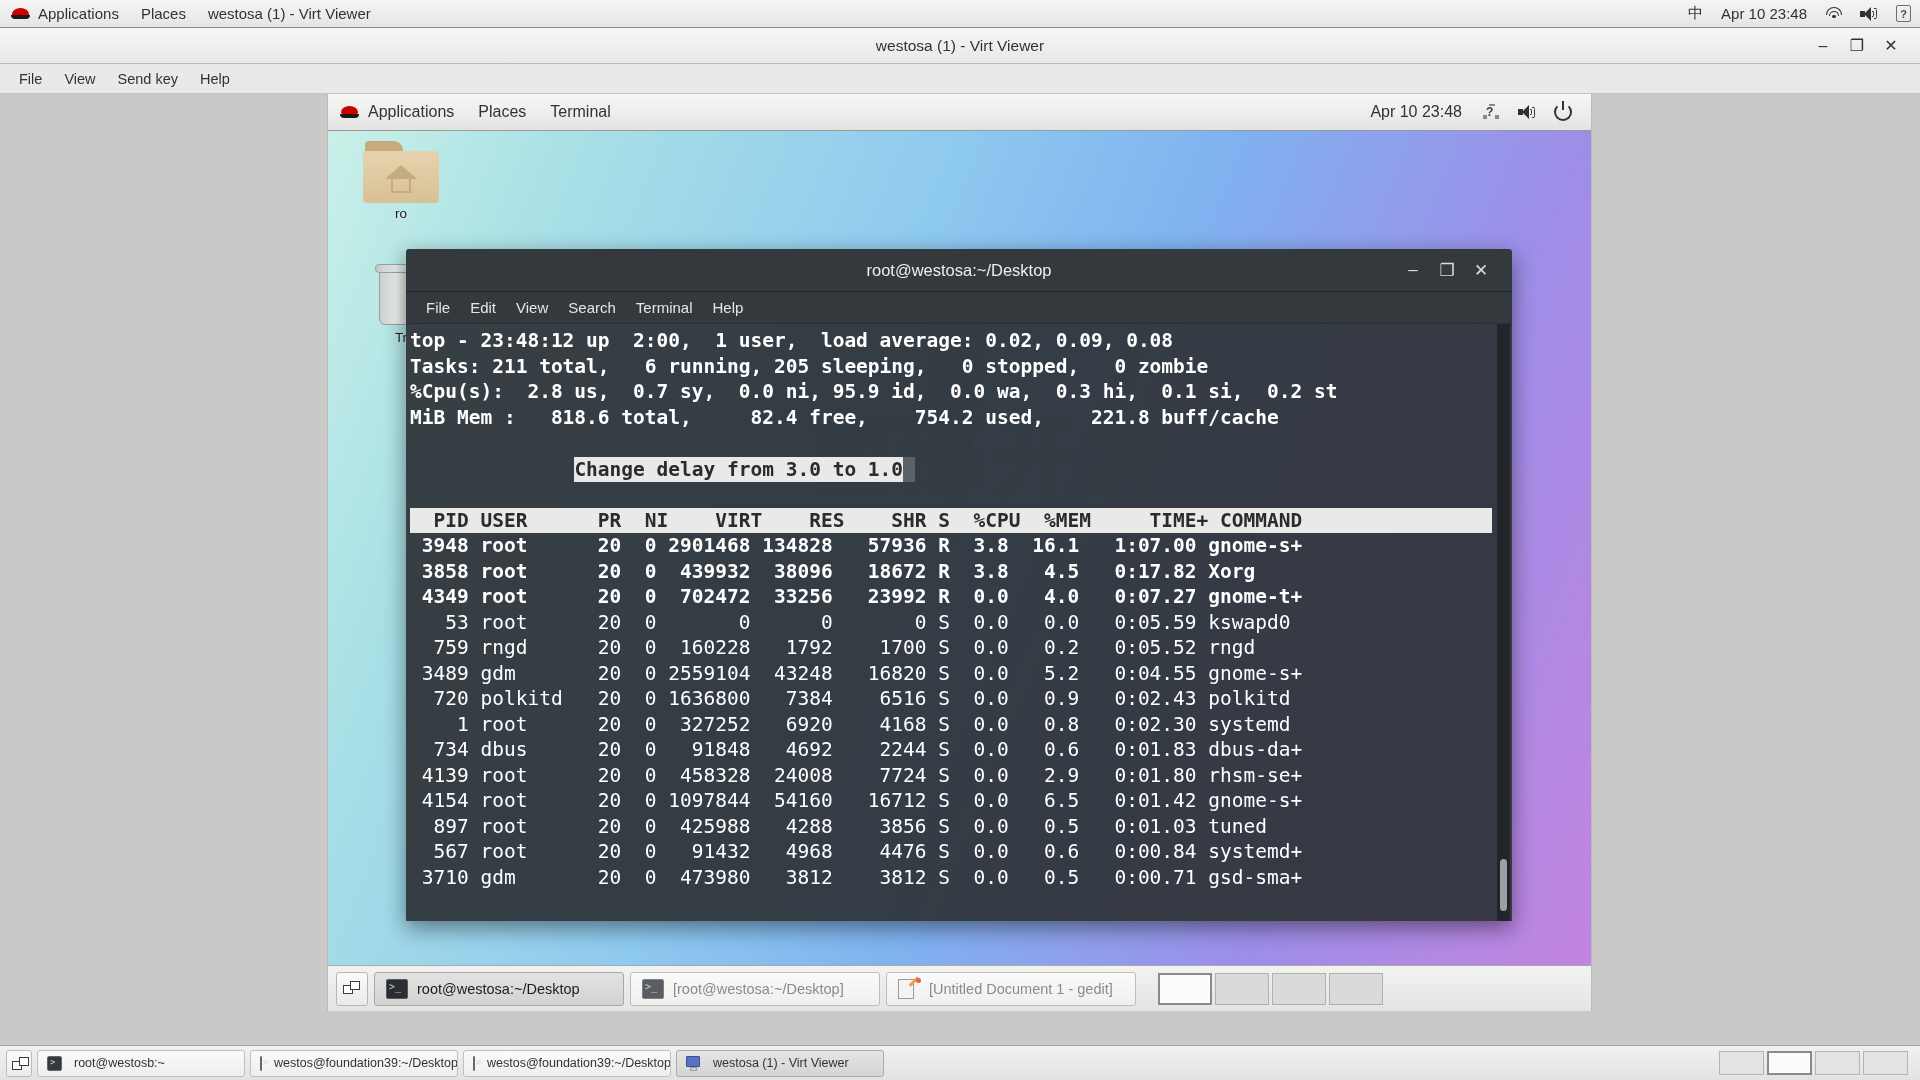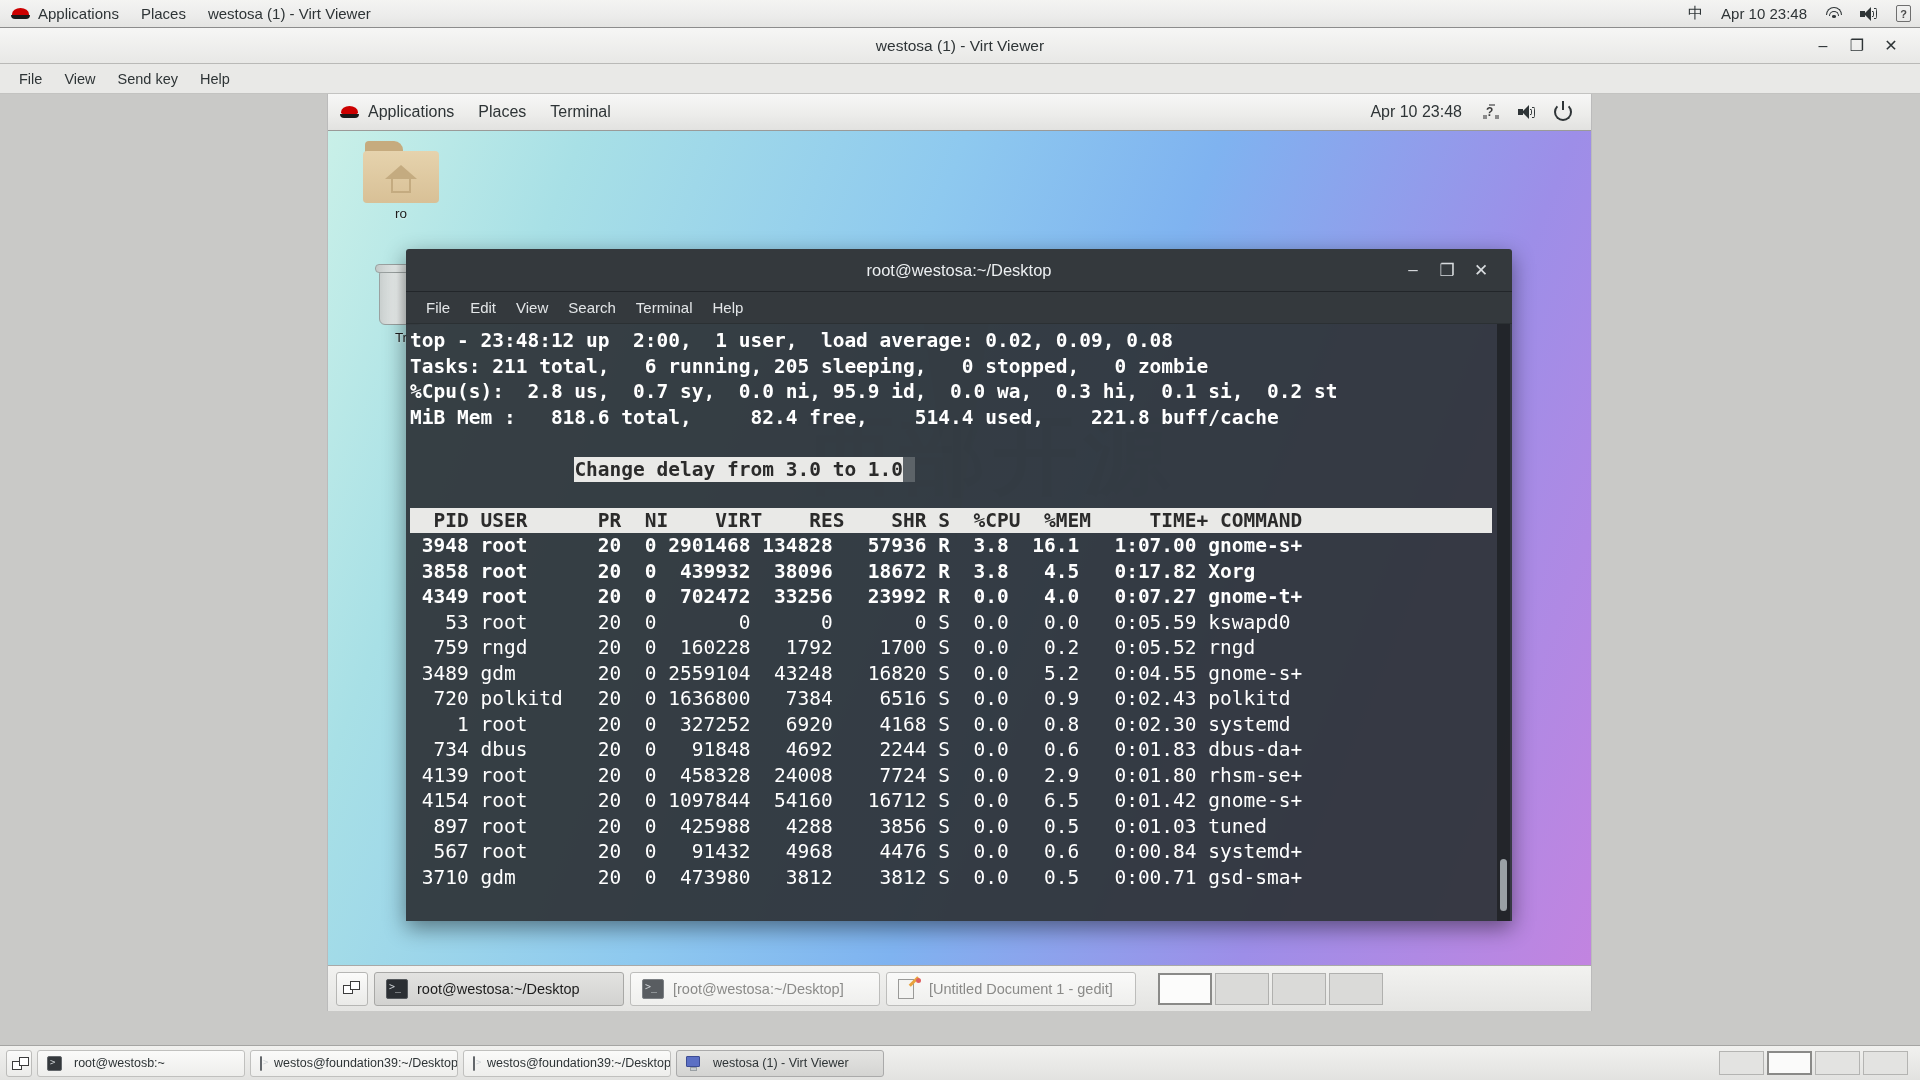--- a/index.html
+++ b/index.html
@@ -382,21 +382,21 @@
             <div class="tm">View</div>
             <div class="tm">Search</div>
             <div class="tm">Terminal</div>
             <div class="tm">Help</div>
           </div>
 
           <div id="term-body">
             <div class="tline hdr">top - 23:48:12 up  2:00,  1 user,  load average: 0.02, 0.09, 0.08</div>
             <div class="tline hdr">Tasks: 211 total,   6 running, 205 sleeping,   0 stopped,   0 zombie</div>
             <div class="tline hdr">%Cpu(s):  2.8 us,  0.7 sy,  0.0 ni, 95.9 id,  0.0 wa,  0.3 hi,  0.1 si,  0.2 st</div>
-            <div class="tline hdr">MiB Mem :   818.6 total,     82.4 free,    514.4 used,    221.8 buff/cache</div>
+            <div class="tline hdr">MiB Mem :   818.6 total,     82.4 free,    754.2 used,    221.8 buff/cache</div>
 
             <div class="tline" style="margin-top:1px;">
               <span class="inv">Change delay from 3.0 to 1.0</span><span class="cursor-blk">&nbsp;</span>
             </div>
 
             <div class="colhdr">  PID USER      PR  NI    VIRT    RES    SHR S  %CPU  %MEM     TIME+ COMMAND</div>
 
             <div id="process-rows">
                 <div class="tline rowbold"> 3948 root      20  0 2901468 134828   57936 R  3.8  16.1   1:07.00 gnome-s+</div>
                 <div class="tline rowbold"> 3858 root      20  0  439932  38096   18672 R  3.8   4.5   0:17.82 Xorg</div>

